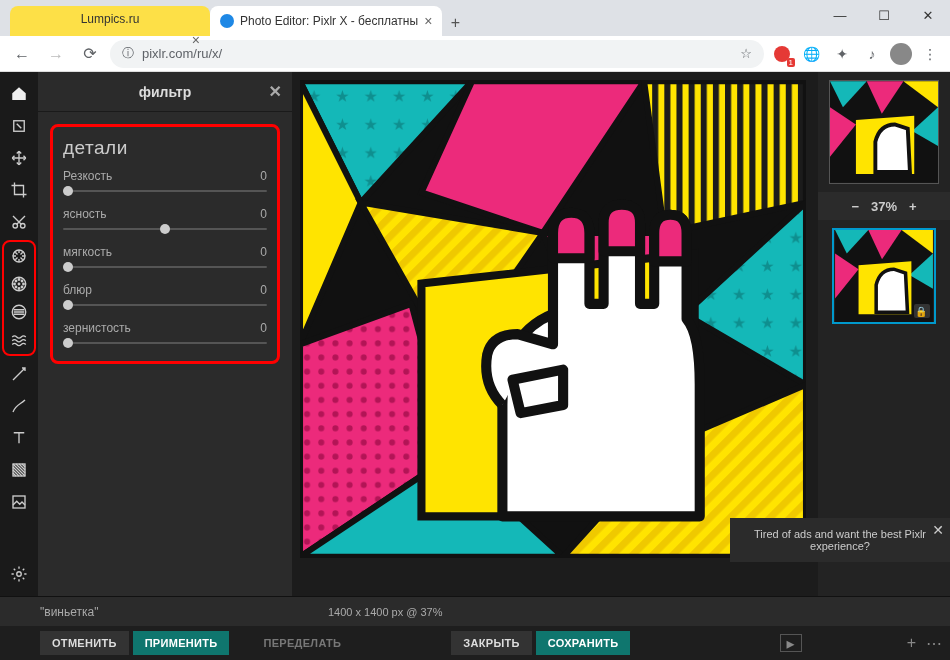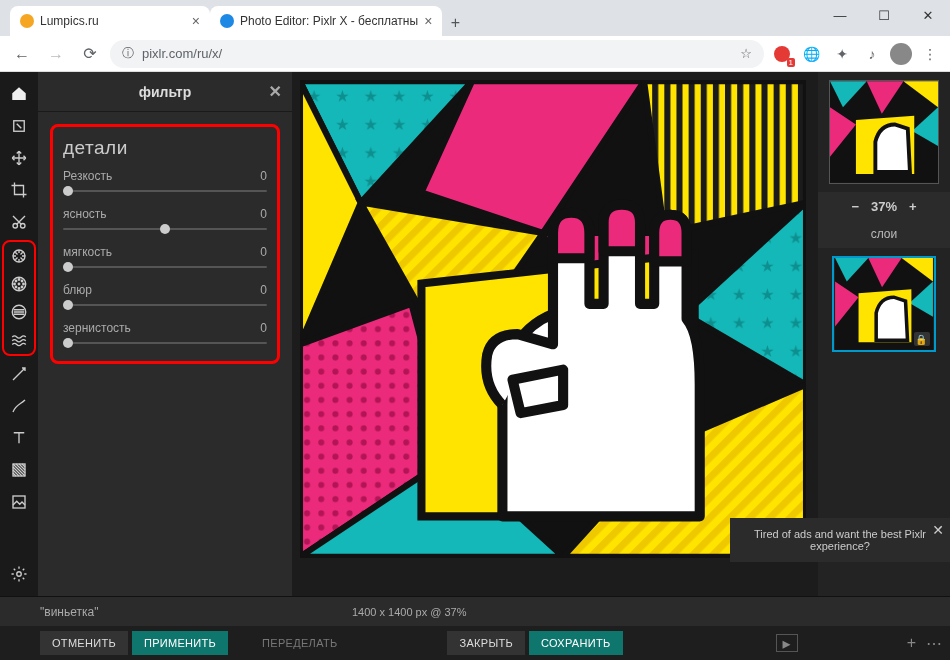--- a/index.html
+++ b/index.html
@@ -1,21 +1,21 @@
 <!DOCTYPE html>
 <html><head>
 <meta charset="utf-8">
 <style>
 * { margin:0; padding:0; box-sizing:border-box; font-family:Arial,sans-serif; }
 body { width:950px; height:660px; background:#fff; overflow:hidden; position:relative; }
 
 
 .titlebar { height:36px; background:#dee1e6; display:flex; align-items:flex-end; padding-left:10px; position:relative; }
 .tab { height:30px; background:#fff; border-radius:8px 8px 0 0; padding:0 10px; display:flex; align-items:center; gap:6px; margin-right:0; min-width:200px; font-size:12px; color:#333; position:relative;}
-.tab.inactive { background:#ffffff; }
+.tab.inactive { background:#fde047;flex-direction:column; }
 .tab .favicon { width:14px; height:14px; border-radius:50%; }
 .tab .close { font-size:14px; color:#666; margin-left:auto; }
 .newtab { width:26px; height:26px; display:flex; align-items:center; justify-content:center; color:#555; font-size:16px; }
 .winctrls { position:absolute; right:0; top:0; display:flex; height:30px;}
 .winctrls div { width:44px; display:flex; align-items:center; justify-content:center; font-size:13px; color:#333;}
 
 
 .addrbar { height:36px; background:#fff; border-bottom:1px solid #ddd; display:flex; align-items:center; padding:0 8px; gap:6px;}
 .navbtn { width:28px;height:28px; display:flex; align-items:center; justify-content:center; color:#606367; font-size:16px;}
 .navbtn.disabled { color:#bbb; }
@@ -62,23 +62,23 @@
 .layer-thumb { margin:8px auto; width:104px; height:96px; border:2px solid #09c; position:relative;}
 .layer-lock { position:absolute; right:4px; bottom:4px; width:16px;height:14px; background:#333; border-radius:2px; display:flex; align-items:center; justify-content:center; color:#ccc; font-size:10px;}
 
 
 .popup { position:absolute; right:0; bottom:34px; width:220px; background:#2b2b2b; padding:10px; color:#ccc; font-size:11px; text-align:center;}
 .popup .pclose { position:absolute; right:6px; top:4px; color:#ccc; font-size:14px;}
 .popup .buy { margin-top:8px; background:#0b93d5; color:#fff; padding:5px 8px; font-size:10.5px; font-weight:bold; letter-spacing:0.3px; display:inline-block;}
 
 
 .vignette-row { height:30px; background:#2b2b2b; border-top:1px solid #111; display:flex; align-items:center; padding:0 12px 0 40px; color:#aaa; font-size:12px; position:relative;}
-.vignette-row .dims { position:absolute; left:352px; font-size:11px;}
+.vignette-row .dims { position:absolute; left:328px; font-size:11px;}
 .action-row { height:34px; background:#1e1e1e; display:flex; align-items:center; padding:0 8px 0 40px; gap:4px;}
-.btn { height:24px; padding:0 12px; display:flex; align-items:center; font-size:11px; font-weight:normal; color:#ddd; background:#333; letter-spacing:0.3px;}
+.btn { height:24px; padding:0 12px; display:flex; align-items:center; font-size:11px; font-weight:bold; color:#ddd; background:#333; letter-spacing:0.3px;}
 .btn.blue { background:#0f766e; color:#fff;}
 .btn.ghost { background:transparent; color:#777;}
 .action-right { margin-left:auto; display:flex; gap:10px; align-items:center; color:#888;}
 .action-right .box { width:22px;height:18px;border:1px solid #555; display:flex; align-items:center; justify-content:center;}
 .spacer { width:90px;}
 
 
 .pop { width:100%; height:100%; display:block;}
 </style>
 </head>
@@ -344,21 +344,20 @@
             <polygon points="500,120 500,300 380,230" fill="#14b8b8"></polygon>
             <polygon points="120,180 390,160 390,430 120,430" fill="#ffe400"></polygon>
             <path d="M210 420 L210 280 Q230 200 300 200 L360 220 L370 420 Z" fill="#fff" stroke="#111" stroke-width="18"></path>
         </svg>
       </div>
       <div class="zoom">
         <span>−</span>
         <span>37%</span>
         <span>+</span>
       </div>
-      <div class="layers-head">слои</div>
       <div class="layer-thumb">
         <svg class="pop" viewBox="0 0 500 470">
           <rect width="500" height="470" fill="#111"></rect>
           <polygon points="0,0 170,0 60,120" fill="#14b8b8"></polygon>
             <polygon points="170,0 340,0 240,150" fill="#ec2a7b"></polygon>
             <polygon points="340,0 500,0 500,120" fill="#ffe400"></polygon>
             <polygon points="0,120 120,200 0,350" fill="#ec2a7b"></polygon>
             <polygon points="500,120 500,300 380,230" fill="#14b8b8"></polygon>
             <polygon points="120,180 390,160 390,430 120,430" fill="#ffe400"></polygon>
             <path d="M210 420 L210 280 Q230 200 300 200 L360 220 L370 420 Z" fill="#fff" stroke="#111" stroke-width="18"></path>

